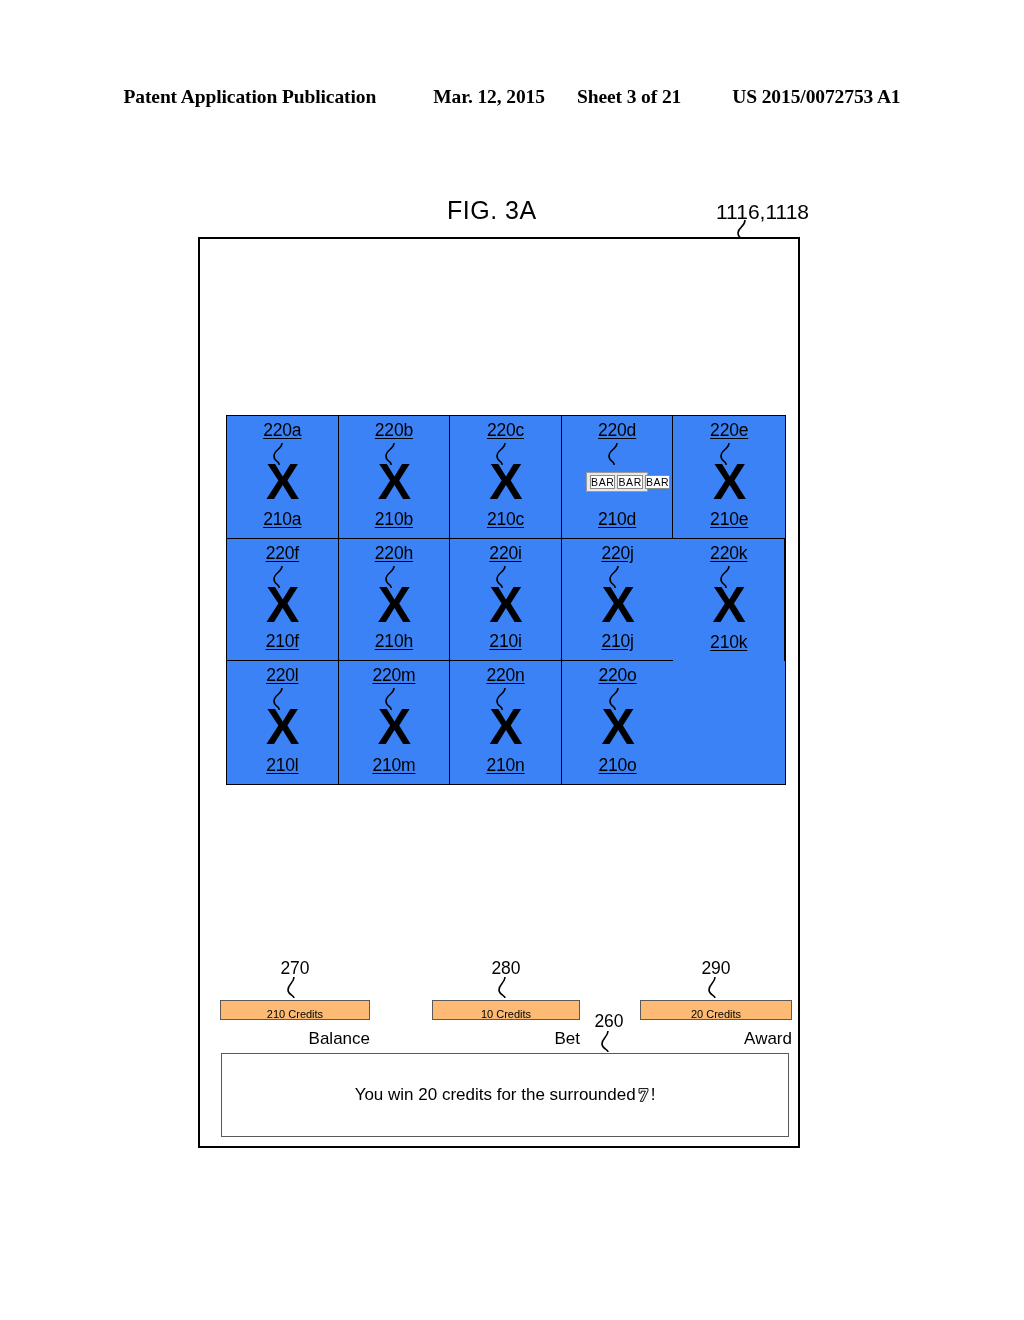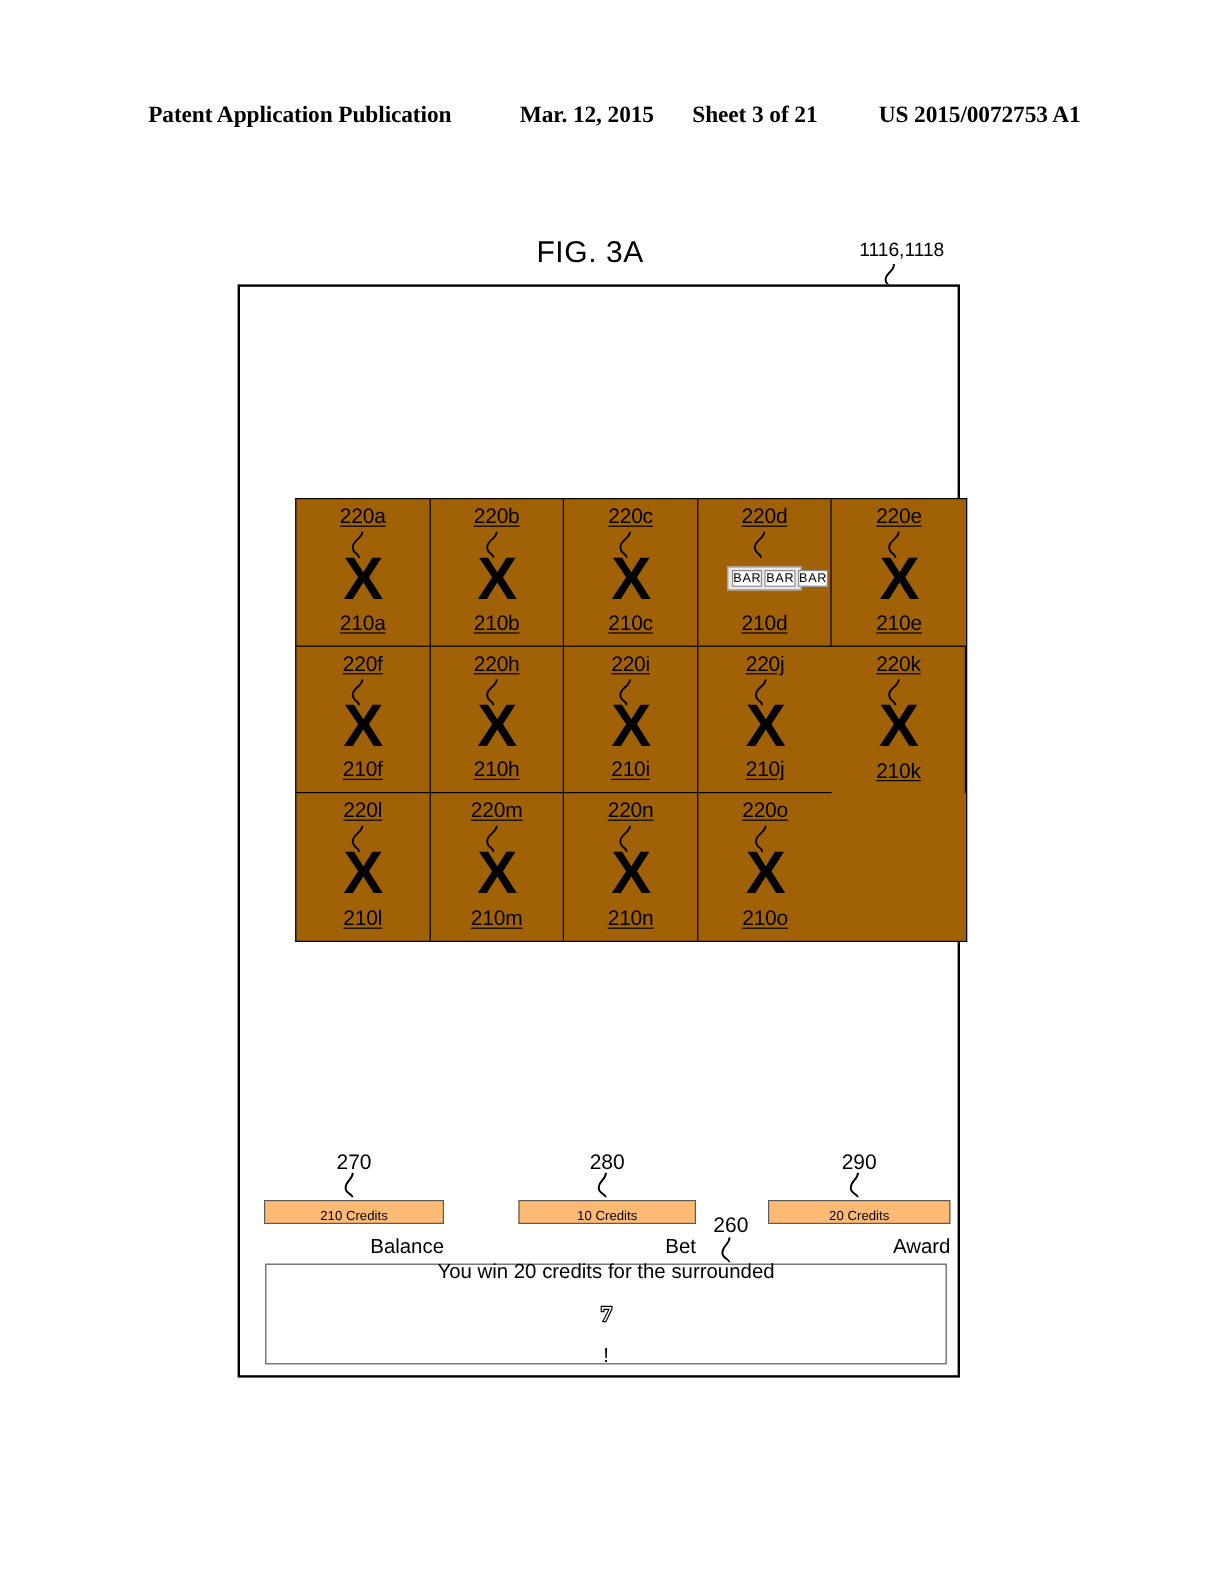--- a/index.html
+++ b/index.html
@@ -41,21 +41,21 @@
     left: 447px; top: 196px;
     font-size: 25px;
     letter-spacing: 0.5px;
     white-space: nowrap;
   }
 
   
   #ref-1116 {
     position: absolute;
     left: 716px; top: 200px;
-    font-size: 16px;
+    font-size: 21px;
     white-space: nowrap;
   }
   #ref-1116-hook {
     position: absolute;
     left: 736px; top: 220px;
     width: 16px; height: 22px;
   }
 
   
   #device-frame {
@@ -70,22 +70,21 @@
   
   #symbol-grid {
     position: absolute;
     left: 226px; top: 415px;
     width: 560px; height: 370px;
     display: grid;
     grid-template-columns: repeat(5, 1fr);
     grid-template-rows: repeat(3, 1fr);
     border: 1.6px solid #000000;
     box-sizing: border-box;
-    background: #a16207;
-    margin-left: 20px;
+    background: #3b82f6;
   }
   .grid-cell {
     position: relative;
     border-right: 1.6px solid #000000;
     border-bottom: 1.6px solid #000000;
     box-sizing: border-box;
     display: flex;
     flex-direction: column;
     align-items: center;
     justify-content: flex-start;
@@ -240,22 +239,21 @@
     background: #ffffff;
     display: flex;
     align-items: center;
     justify-content: center;
   }
   #message-text {
     font-size: 17px;
     white-space: nowrap;
     display: flex;
     align-items: center;
-    gap: 17px;
-    flex-direction: column;
+    gap: 1px;
   }
   .inline-seven {
     display: inline-block;
     width: 13px;
     height: 16px;
     vertical-align: -2px;
   }
 </style>
 </head>
 <body>

